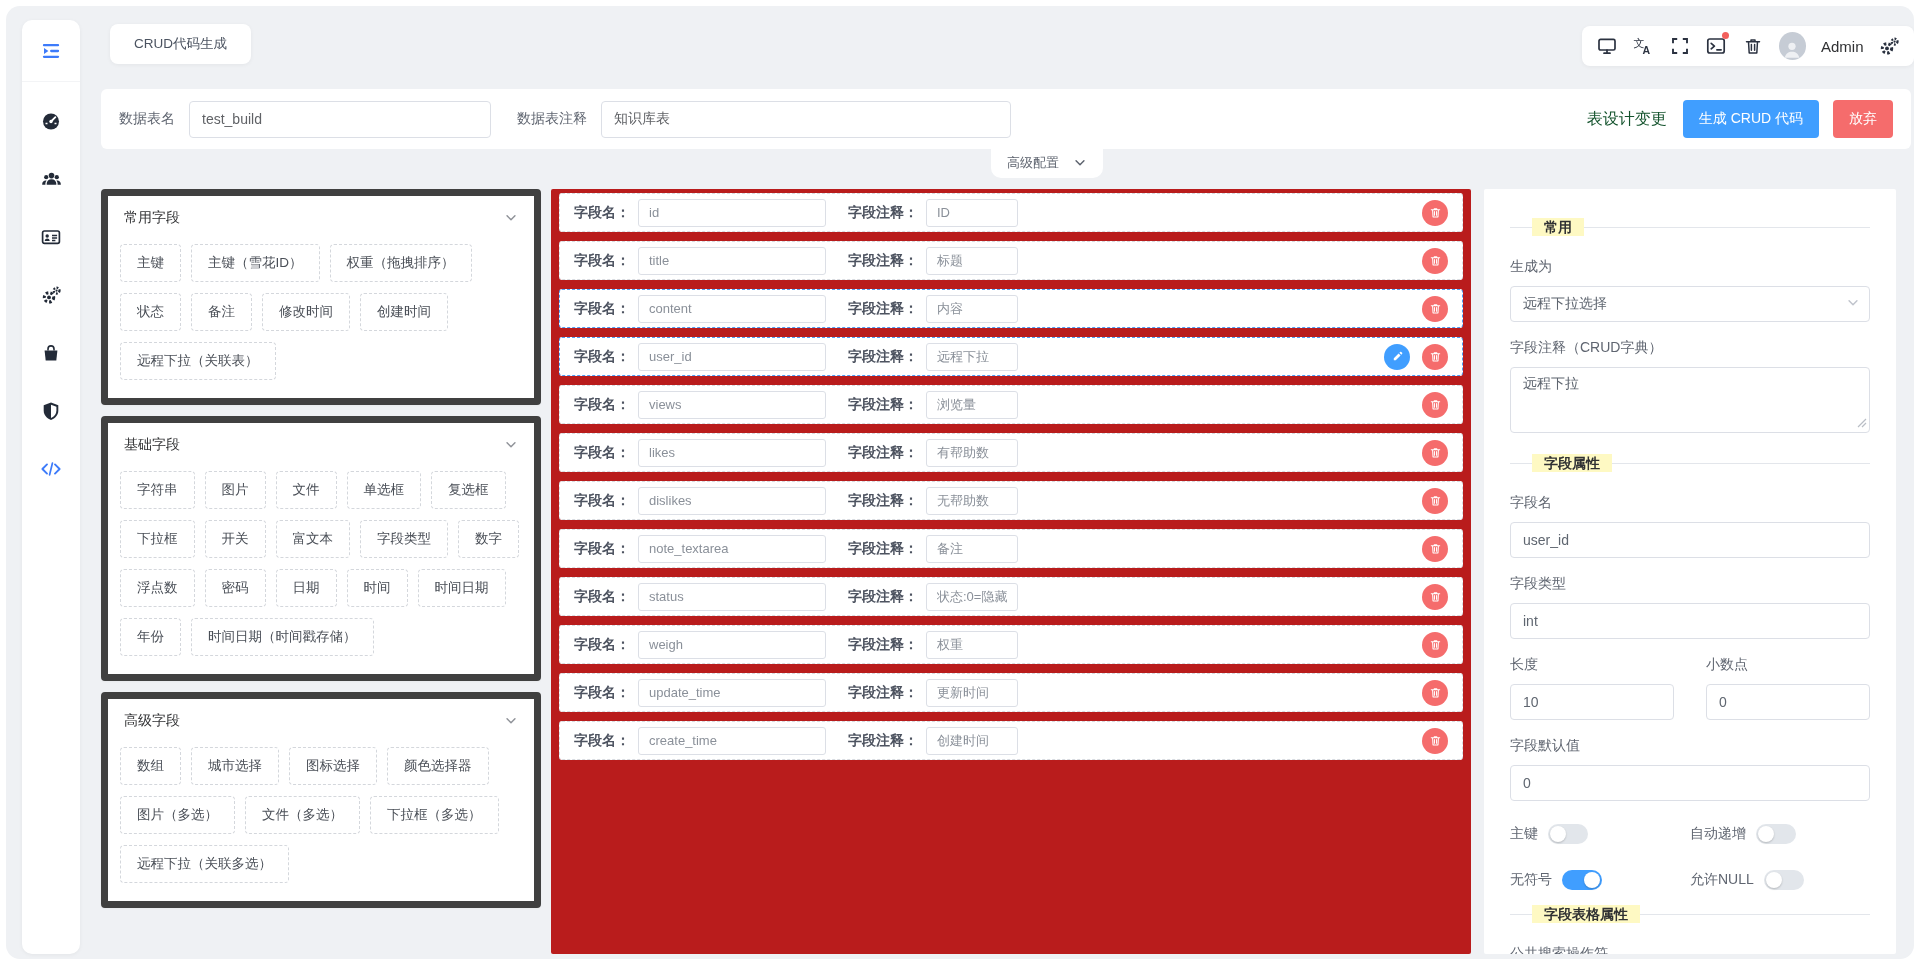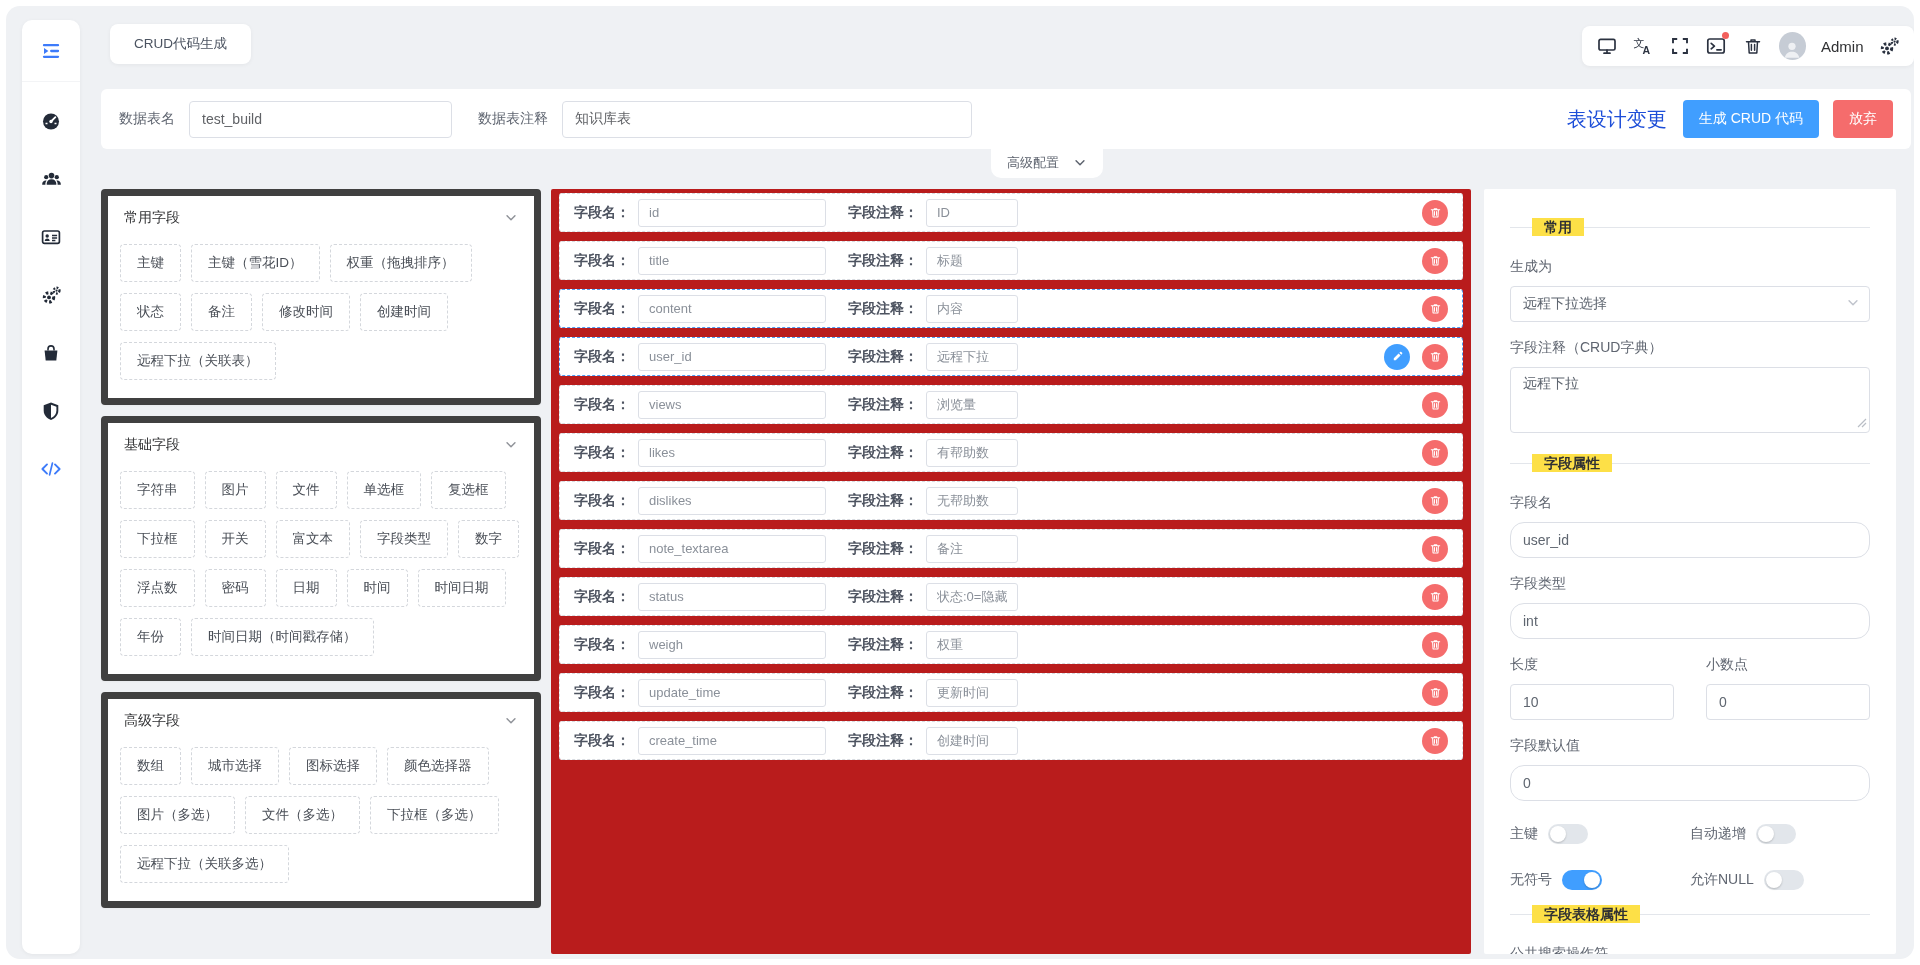--- a/index.html
+++ b/index.html
@@ -28,21 +28,21 @@
   .avatar { width:28px; height:28px; border-radius:50%; background:#c6ccd5; overflow:hidden; display:flex; align-items:flex-end; justify-content:center; }
   .admin-name { font-size:15px; color:#303133; }
 
   
   .header-card { position:absolute; left:95px; top:83px; width:1810px; height:60px; background:#fff; border-radius:6px;
                  display:flex; align-items:center; padding:0 18px; }
   .header-card .lbl { font-size:14px; color:#5f6570; margin-right:14px; white-space:nowrap; }
   .txt-input { height:37px; border:1px solid #dcdfe6; border-radius:4px; padding:0 12px; font-size:14px; color:#606266;
                font-family:inherit; background:#fff; outline:none; }
   .hc-gap { width:26px; }
-  .link-danger { margin-left:auto; font-size:20px; color:#1d4ed8; cursor:pointer; white-space:nowrap; }
+  .link-danger { margin-left:auto; font-size:16px; color:#14532d; cursor:pointer; white-space:nowrap; }
   .btn { height:38px; border:none; border-radius:4px; font-size:14px; color:#fff; padding:0 16px; cursor:pointer;
          font-family:inherit; white-space:nowrap; }
   .btn-primary { background:#409eff; margin-left:16px; }
   .btn-danger  { background:#f56c6c; margin-left:14px; }
 
   
   .adv-pill { position:absolute; left:985px; top:142px; height:30px; padding:0 16px; background:#fff;
               border-radius:0 0 10px 10px; display:flex; align-items:center; gap:14px; font-size:13px; color:#5f6570; cursor:pointer; }
 
   
@@ -68,26 +68,26 @@
                font-family:inherit; outline:none; }
   .fin.name { width:188px; margin-right:14px; }
   .fin.comment { width:92px; }
   .frow .actions { margin-left:auto; display:flex; align-items:center; gap:12px; }
   .cbtn { width:26px; height:26px; border-radius:50%; border:none; display:flex; align-items:center; justify-content:center; cursor:pointer; }
   .cbtn.edit { background:#409eff; }
   .cbtn.del  { background:#f56c6c; }
 
   
   .divider { position:relative; height:1px; background:#e3e6eb; margin:16px 0 30px; }
-  .divider .dtitle { position:absolute; left:22px; top:-9px; background:#fde047; padding:0 12px; font-size:14px; font-weight:700; color:#303133; line-height:18px; }
+  .divider .dtitle { position:absolute; left:22px; top:-9px; background:#fef9c3; padding:0 12px; font-size:14px; font-weight:700; color:#303133; line-height:18px; }
   .rp-label { font-size:14px; color:#5f6570; margin-bottom:10px; }
   .rp-input, .rp-select, .rp-textarea { width:100%; border:1px solid #dcdfe6; border-radius:4px; font-size:14px; color:#5f6670;
         font-family:inherit; outline:none; background:#fff; }
   .rp-input, .rp-select { height:36px; padding:0 12px; }
-  .rp-block { margin-bottom:17px;border-radius:14px; }
+  .rp-block { margin-bottom:17px; }
   .rp-select-wrap { position:relative; }
   .rp-select-wrap .chev { position:absolute; right:10px; top:10px; color:#c0c4cc; }
   .rp-textarea { height:66px; padding:7px 12px; resize:none; position:relative; }
   .ta-wrap { position:relative; }
   .ta-handle { position:absolute; right:3px; bottom:5px; color:#b9bec6; }
   .two-col { display:grid; grid-template-columns:1fr 1fr; column-gap:32px; }
   .sw-grid { display:grid; grid-template-columns:1fr 1fr; row-gap:26px; margin:6px 0 10px; }
   .sw-cell { display:flex; align-items:center; gap:10px; font-size:14px; color:#5f6570; }
   .switch { width:40px; height:20px; border-radius:10px; background:#e2e6eb; position:relative; cursor:pointer; flex:none; }
   .switch .knob { position:absolute; top:2px; left:2px; width:16px; height:16px; border-radius:50%; background:#fff; box-shadow:0 1px 2px rgba(0,0,0,.2); }
@@ -244,21 +244,21 @@
             </g>
             <circle cx="8" cy="12.4" r="1.9" fill="currentColor"></circle>
             <circle cx="15.6" cy="5.6" r="1.1" fill="currentColor"></circle>
           </svg>
         </span>
       </span>
     </div>
 
   <div class="header-card">
     <span class="lbl">数据表名</span>
-    <input class="txt-input" style="width: 263px;" value="test_build">
+    <input class="txt-input" style="width: 302px;" value="test_build">
     <span class="hc-gap"></span>
     <span class="lbl">数据表注释</span>
     <input class="txt-input" style="width: 410px;" value="知识库表">
     <span class="link-danger">表设计变更</span>
     <button class="btn btn-primary">生成 CRUD 代码</button>
     <button class="btn btn-danger">放弃</button>
   </div>
 
   <div class="adv-pill">
     <span>高级配置</span>

